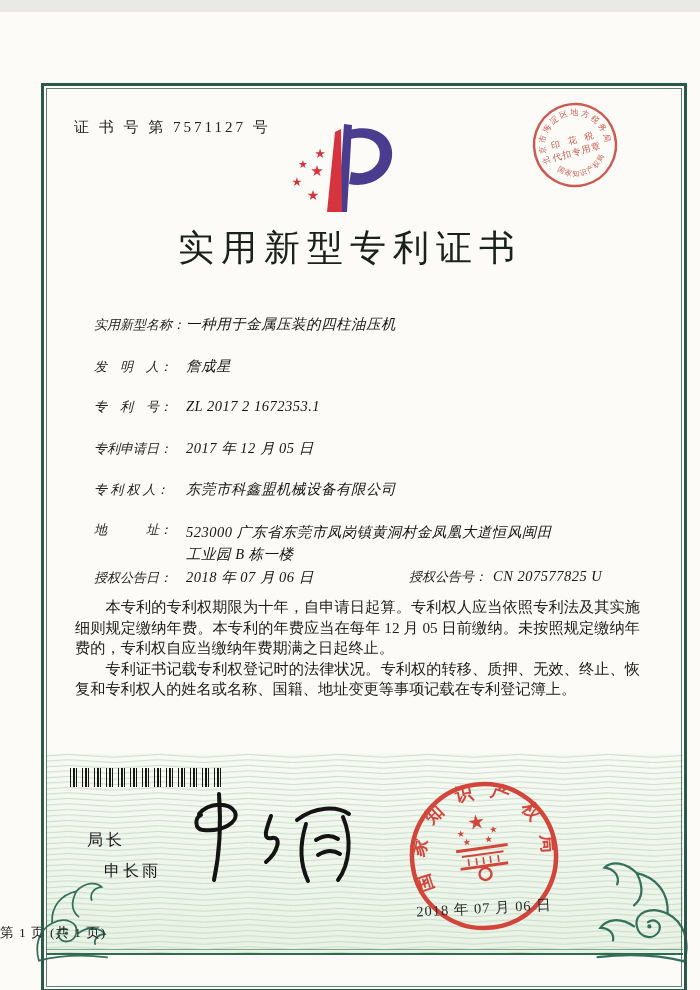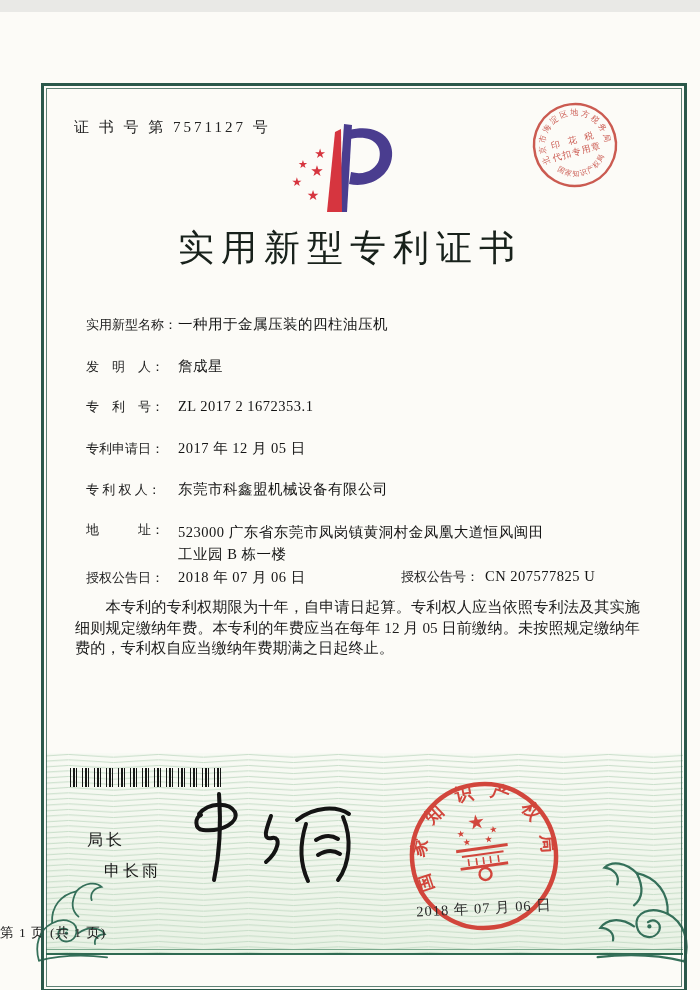--- a/index.html
+++ b/index.html
@@ -11,21 +11,21 @@
   }
   .frame{position:absolute;left:41px;top:71px;width:640px;height:903px;
     border:3px solid #2a584a;pointer-events:none;z-index:6;}
   .frame::after{content:'';position:absolute;inset:2px;border:1px solid rgba(42,88,74,.75);}
   .cert-no{position:absolute;left:74px;top:106px;font-size:15px;letter-spacing:3px;color:#222;}
   .logo{position:absolute;left:283px;top:104px;width:140px;height:102px;}
   .title{position:absolute;left:0;top:212px;width:100%;text-align:center;
     font-size:36px;font-weight:400;letter-spacing:7px;color:#18211b;}
   .tax-stamp{position:absolute;left:515px;top:78px;width:125px;height:125px;opacity:.9;}
   .fields{position:absolute;left:78px;top:0;width:560px;font-size:14.5px;}
-  .frow{position:absolute;left:8px;white-space:nowrap;}
+  .frow{position:absolute;left:16px;white-space:nowrap;font-style:italic;}
   .flabel{display:inline-block;width:92px;font-size:13px;color:#1c1c1c;vertical-align:baseline;}
   .fvalue{font-size:14.5px;color:#141414;letter-spacing:.5px;}
   .addr-wrap{display:inline-block;vertical-align:top;white-space:normal;width:450px;line-height:22px;}
   .grant-right{position:absolute;left:315px;top:0;}
   .body-text{position:absolute;left:75px;top:585px;width:565px;font-size:15.2px;
     line-height:20.5px;text-align:justify;color:#1b1b1b;}
   .body-text p{margin:0;text-indent:2em;}
   .green-panel{position:absolute;left:46px;top:741px;width:637px;height:202px;
     background:linear-gradient(#f8faf4,#e9f2e5);z-index:1;}
   .wavebg{position:absolute;inset:0;width:100%;height:100%;}
@@ -110,20 +110,21 @@
     <div class="frow" style="top:556px">
       <span class="flabel">授权公告日：</span><span class="fvalue">2018 年 07 月 06 日</span>
       <span class="grant-right">
         <span class="flabel" style="width:auto;margin-right:6px">授权公告号：</span><span class="fvalue">CN 207577825 U</span>
       </span>
     </div>
   </div>
 
   <div class="body-text">
     <p>本专利的专利权期限为十年，自申请日起算。专利权人应当依照专利法及其实施细则规定缴纳年费。本专利的年费应当在每年 12 月 05 日前缴纳。未按照规定缴纳年费的，专利权自应当缴纳年费期满之日起终止。</p>
+    <p>专利证书记载专利权登记时的法律状况。专利权的转移、质押、无效、终止、恢复和专利权人的姓名或名称、国籍、地址变更等事项记载在专利登记簿上。</p>
   </div>
 
   <div class="green-panel">
     <svg class="wavebg" viewBox="0 0 637 202" preserveAspectRatio="none">
       <defs>
         <pattern id="waves" width="90" height="5.5" patternUnits="userSpaceOnUse">
           <path d="M0,2.75 Q22.5,0 45,2.75 T90,2.75" stroke="#bed7c0" stroke-width="0.9" fill="none"></path>
         </pattern>
       </defs>
       <rect x="0" y="0" width="637" height="202" fill="url(#waves)"></rect>

